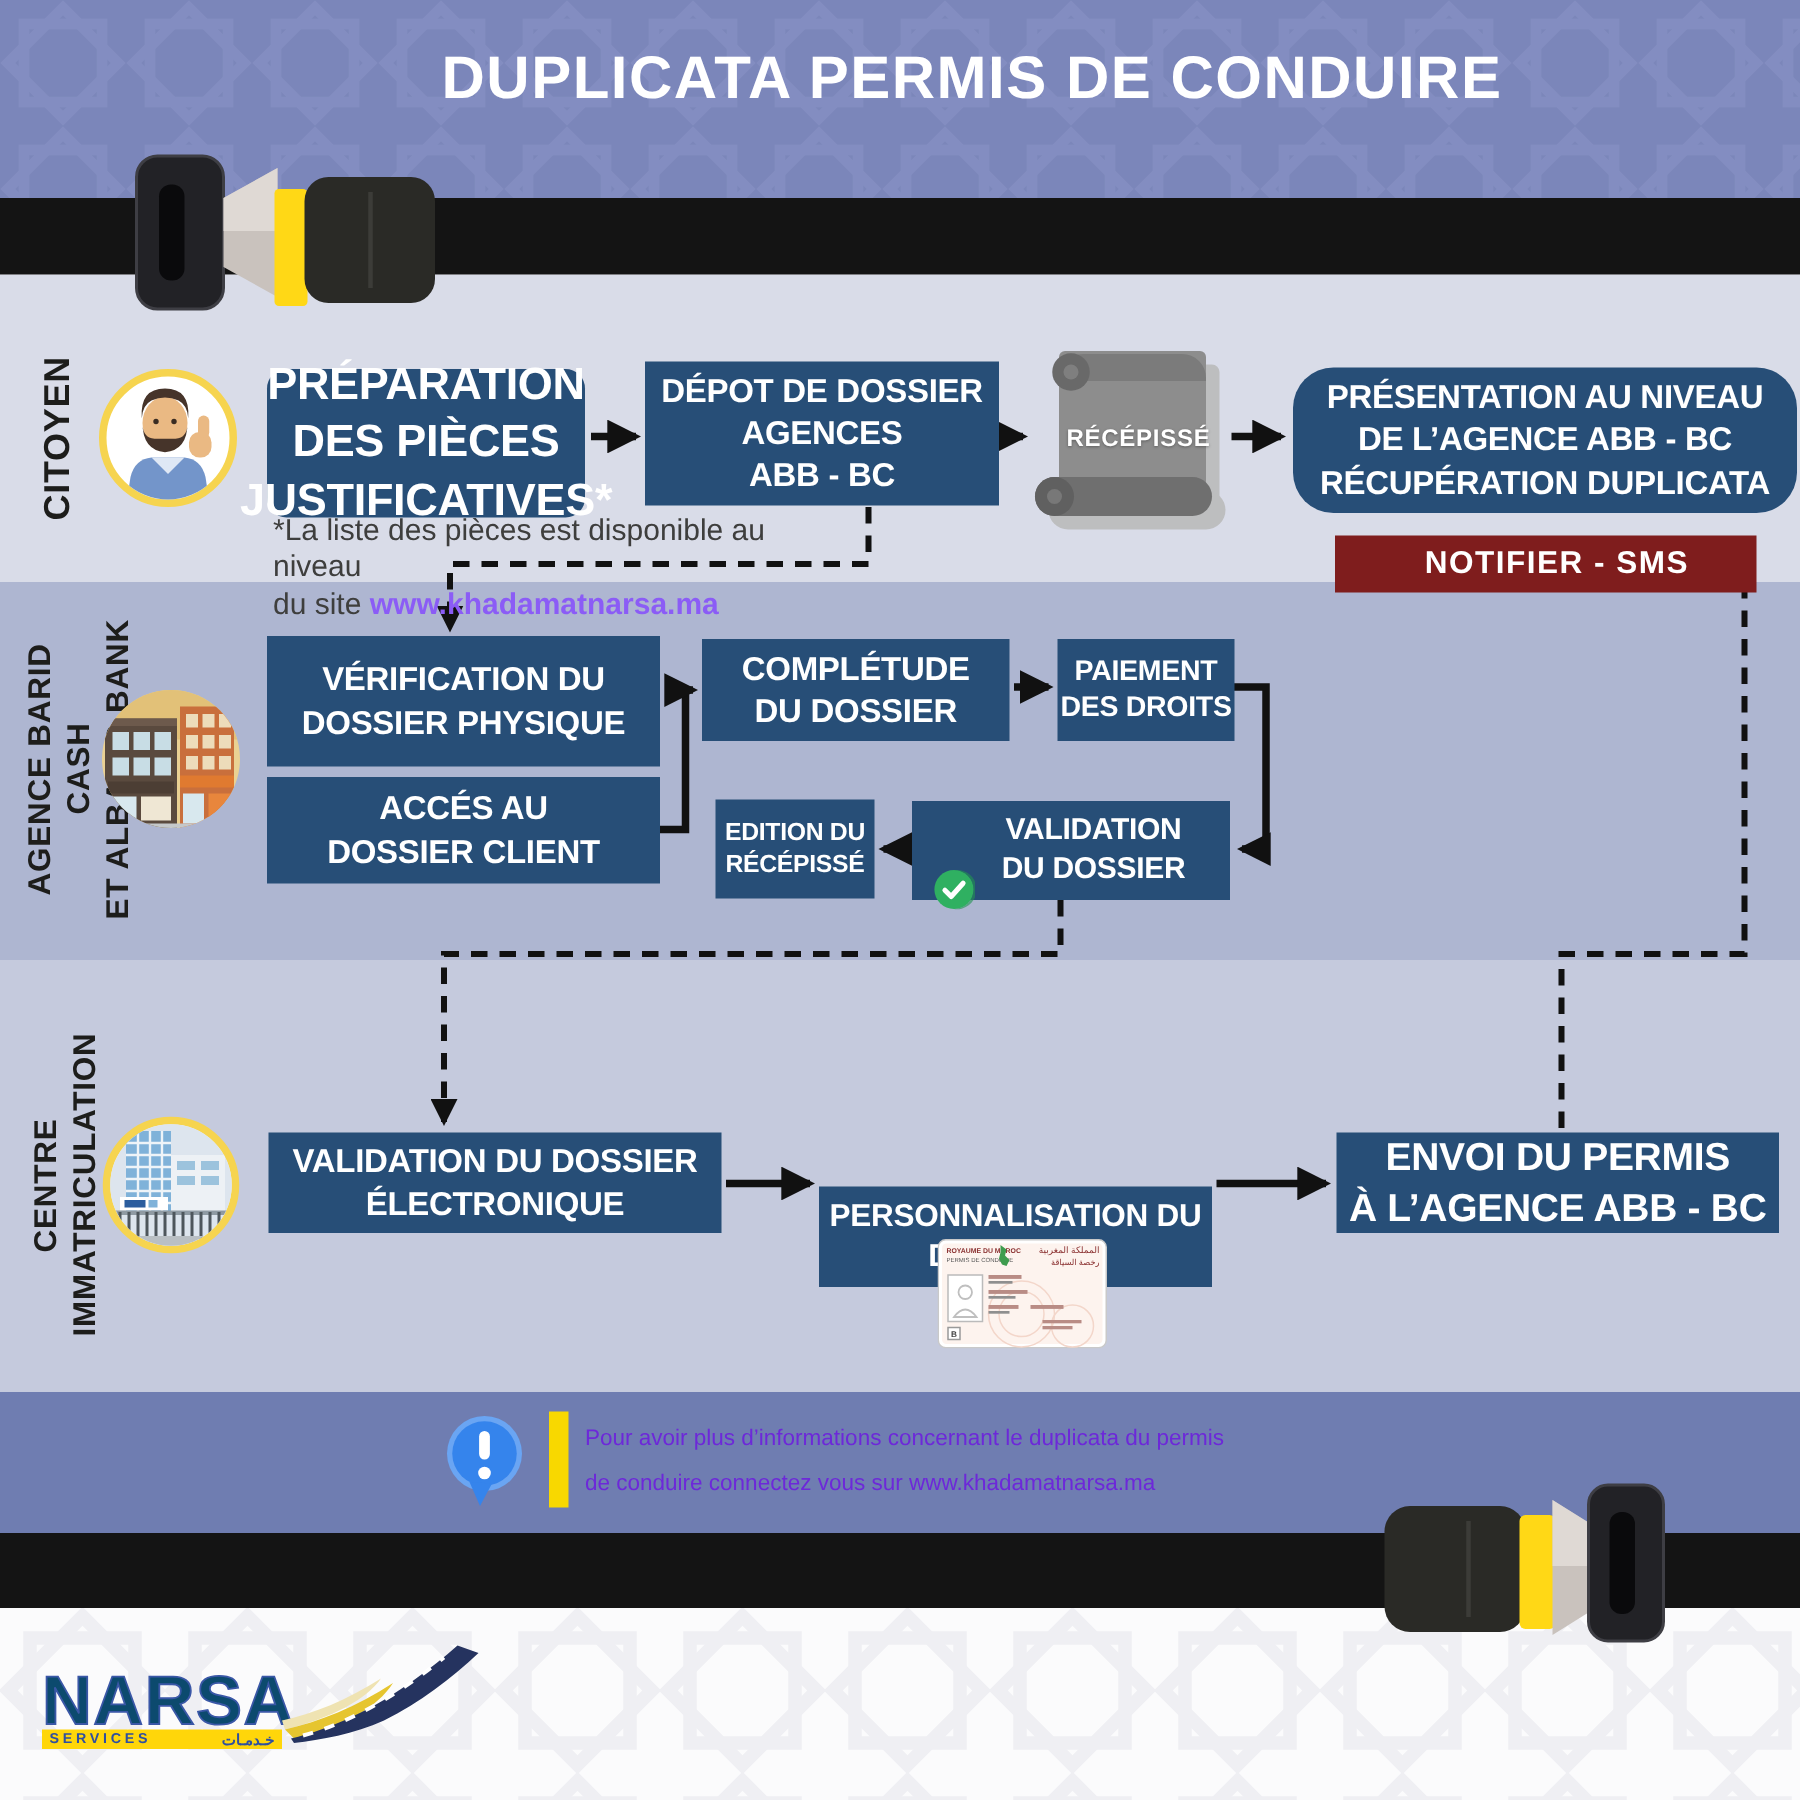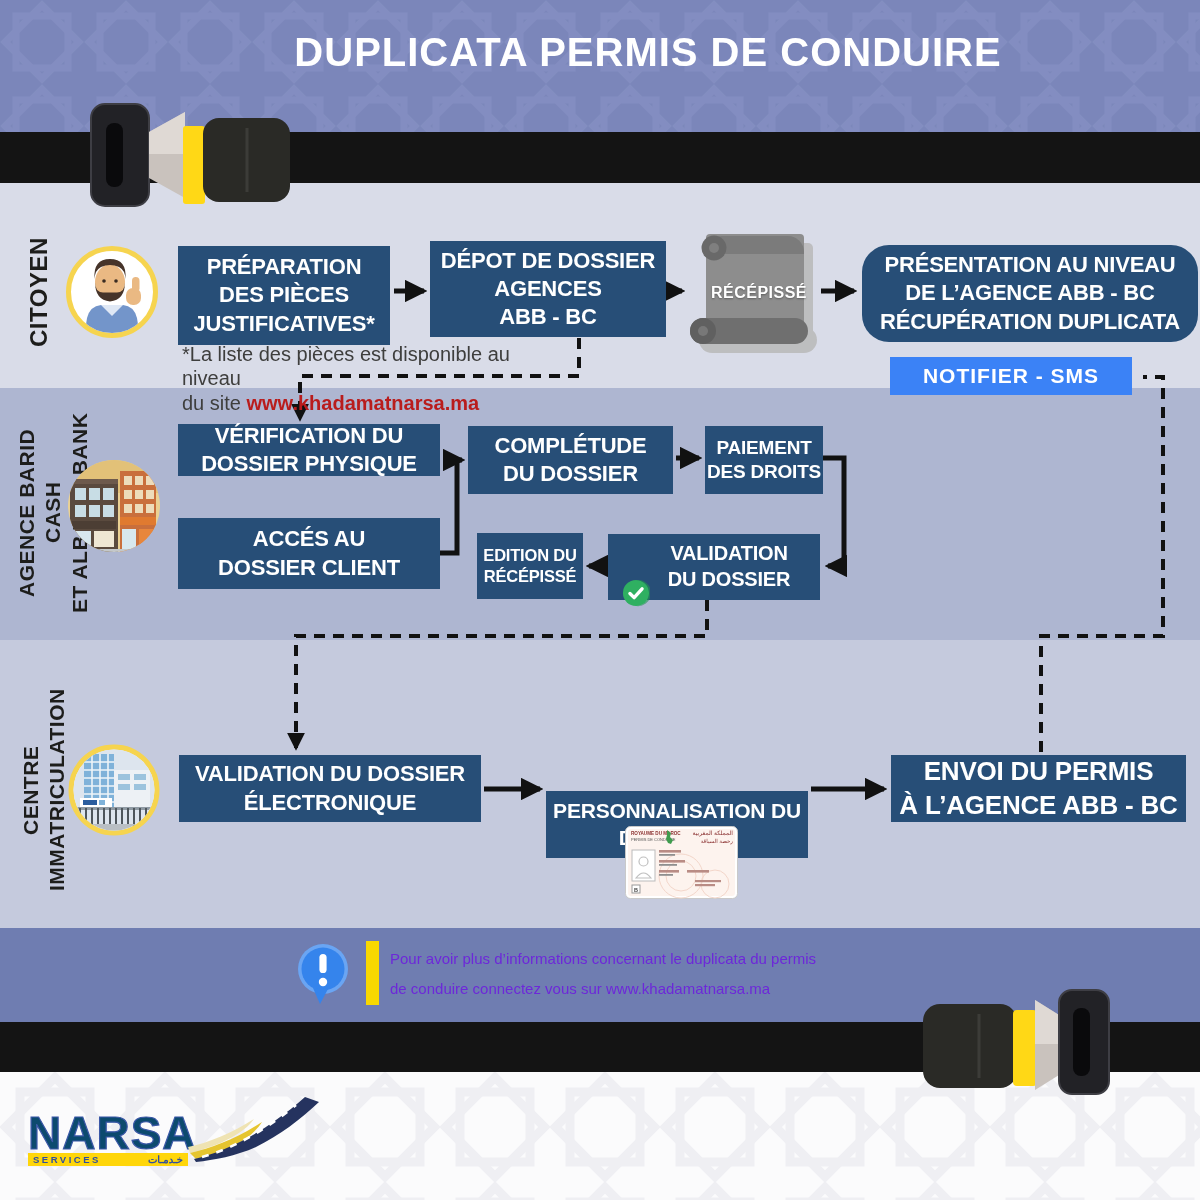--- a/index.html
+++ b/index.html
@@ -23,40 +23,40 @@
   
   .vlabel{writing-mode:vertical-rl;transform:rotate(180deg);font-weight:bold;
           color:#1d1d1b;text-align:center;white-space:pre-line;letter-spacing:.5px;line-height:1.25;}
   .vl-citoyen{left:24px;top:222px;height:140px;font-size:24px;}
   .vl-agence{left:14px;top:395px;height:235px;font-size:21px;}
   .vl-centre{left:18px;top:680px;height:220px;font-size:21px;}
   
   .step{background:#274e77;color:#fff;font-weight:bold;text-align:center;
         display:flex;align-items:center;justify-content:center;
         white-space:pre-line;line-height:1.28;letter-spacing:-.2px;}
-  #box-prep {left:178px;top:246px;width:212px;height:99px;font-size:22px;}
+  #box-prep {left:178px;top:246px;width:212px;height:99px;font-size:30px;border-radius:13px;}
   #box-depot{left:430px;top:241px;width:236px;height:96px;font-size:22px;}
   #box-pres {left:862px;top:245px;width:336px;height:97px;font-size:22px;border-radius:27px;}
-  #box-verif{left:178px;top:424px;width:262px;height:52px;font-size:22px;}
+  #box-verif{left:178px;top:424px;width:262px;height:87px;font-size:22px;}
   #box-acces{left:178px;top:518px;width:262px;height:71px;font-size:22px;}
   #box-compl{left:468px;top:426px;width:205px;height:68px;font-size:22px;}
   #box-paie {left:705px;top:426px;width:118px;height:68px;font-size:19px;}
   #box-valid{left:608px;top:534px;width:212px;height:66px;font-size:20px;padding-left:30px;box-sizing:border-box;}
   #box-edit {left:477px;top:533px;width:106px;height:66px;font-size:16.5px;}
   #box-vael {left:179px;top:755px;width:302px;height:67px;font-size:22px;}
   #box-perso{left:546px;top:755px;width:262px;height:67px;font-size:21px;margin-top:36px;}
   #box-envoi{left:891px;top:755px;width:295px;height:67px;font-size:26px;}
   .check-wrap{position:absolute;left:14px;top:50%;transform:translateY(-50%);width:28px;height:28px;}
   
-  .badge{left:890px;top:357px;width:242px;height:38px;background:#3b82f6;color:#fff;
-         font-size:21px;font-weight:bold;letter-spacing:1px;display:flex;align-items:center;justify-content:center;}
+  .badge{left:890px;top:357px;width:266px;height:38px;background:#7f1d1d;color:#fff;
+         font-size:21px;font-weight:bold;letter-spacing:1px;display:flex;align-items:center;justify-content:center;padding-left:15px;}
   .scroll-label{left:684px;top:284px;width:150px;text-align:center;color:#fff;
                 font-size:16px;font-weight:bold;letter-spacing:.5px;text-shadow:0 1px 2px rgba(0,0,0,.35);}
   .footnote{left:182px;top:342px;width:350px;color:#3e3e3d;font-size:20px;line-height:1.22;}
-  .footnote b{color:#b91c1c;}
+  .footnote b{color:#8b5cf6;}
   .banner-text{left:390px;top:944px;color:#6d28d9;font-weight:normal;font-size:15px;line-height:30px;}
   .yellow-bar{left:366px;top:941px;width:13px;height:64px;background:#f8d800;}
   
   .brand{left:28px;top:1106px;color:#0c4a6e;font-size:46px;font-weight:bold;letter-spacing:1px;
          -webkit-text-stroke:1.2px #3a57a7;}
   .brand-bar{left:28px;top:1153px;width:160px;height:13px;background:#ffd60a;
              display:flex;align-items:center;justify-content:space-between;padding:0 5px;box-sizing:border-box;}
   .brand-bar .sv{color:#2f4fa0;font-size:9.5px;font-weight:bold;letter-spacing:2.5px;}
   .brand-bar .ar{color:#2f4fa0;font-size:10px;font-weight:bold;}
   svg{display:block;}

